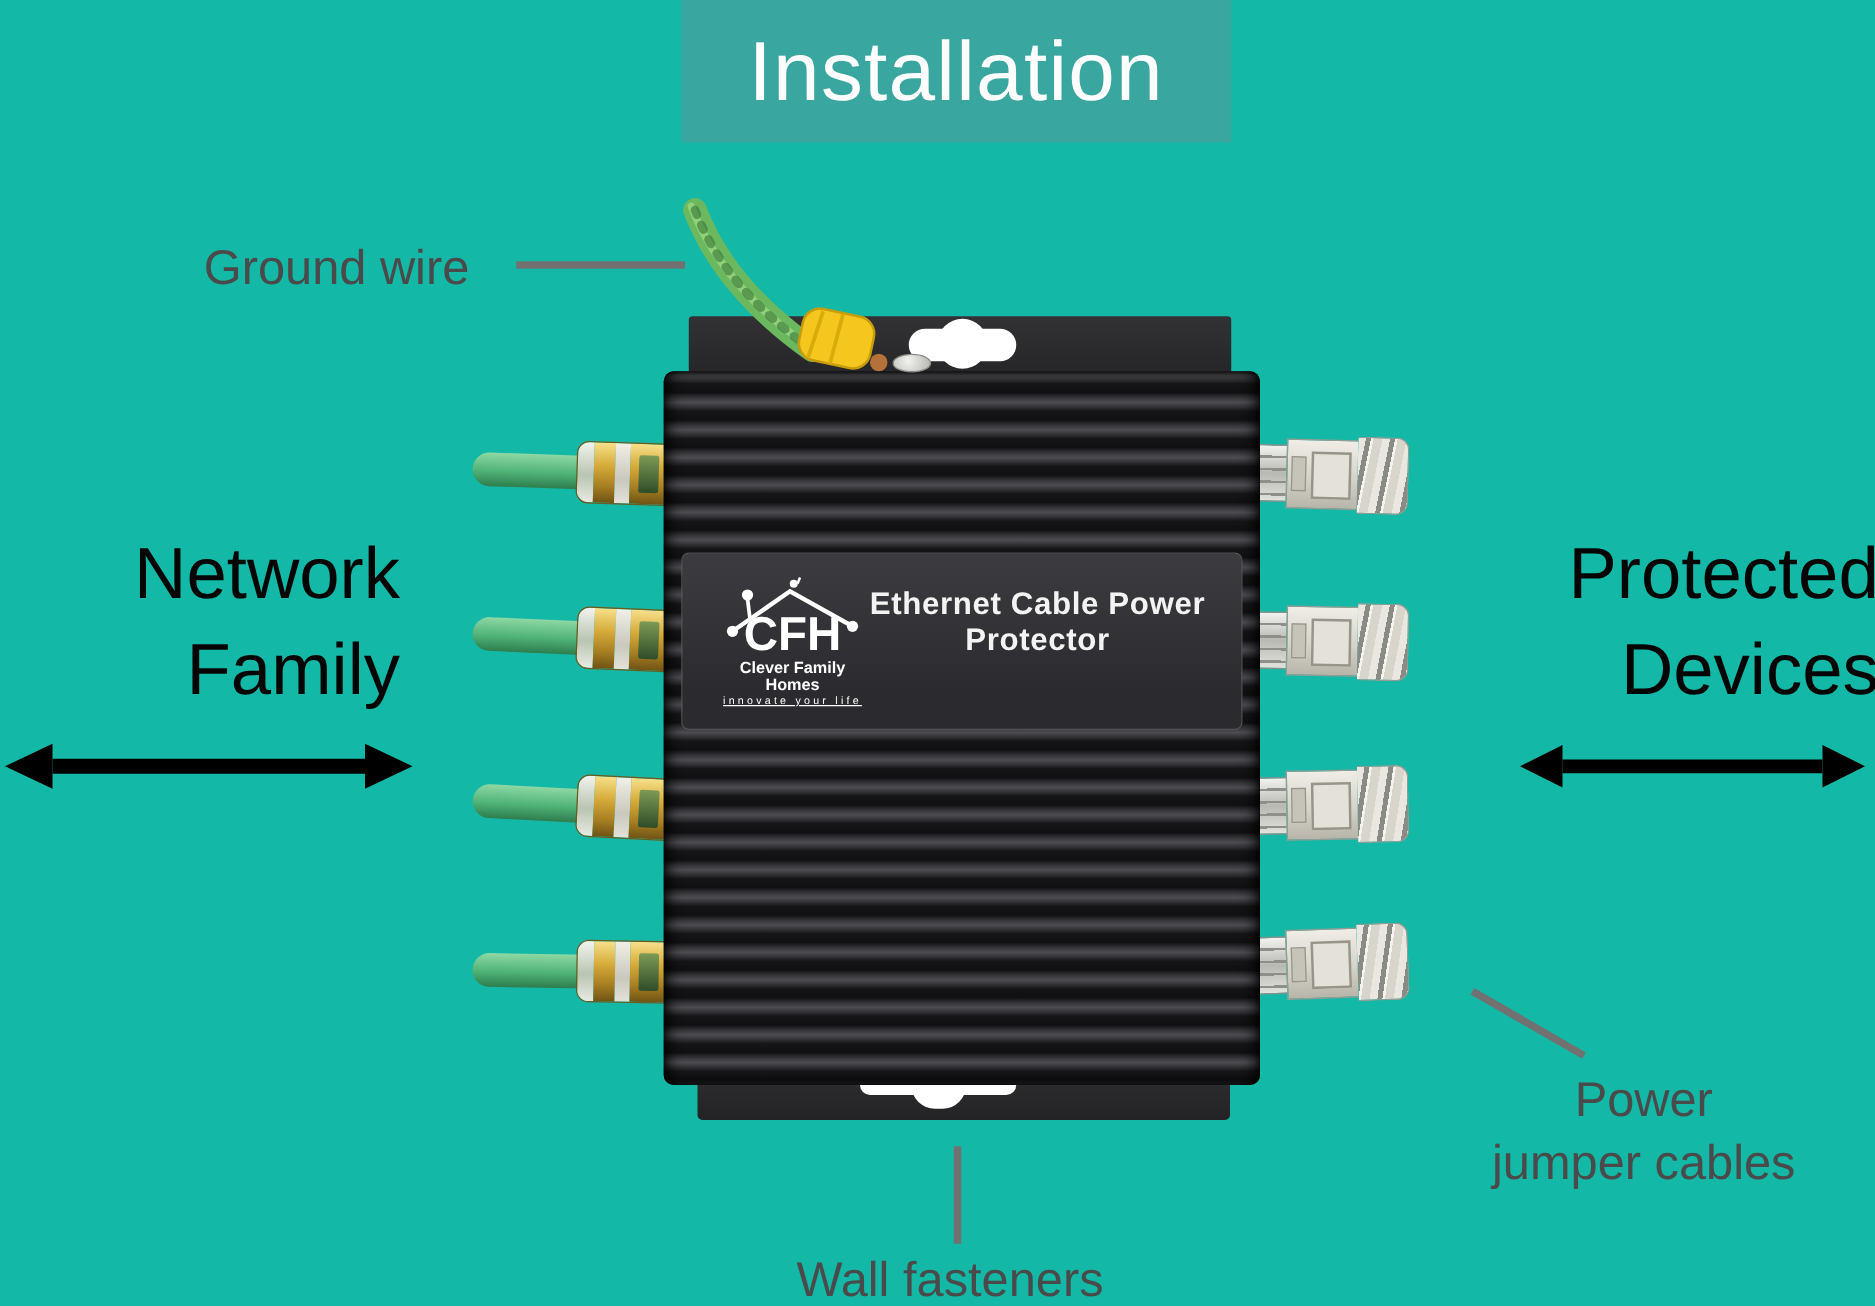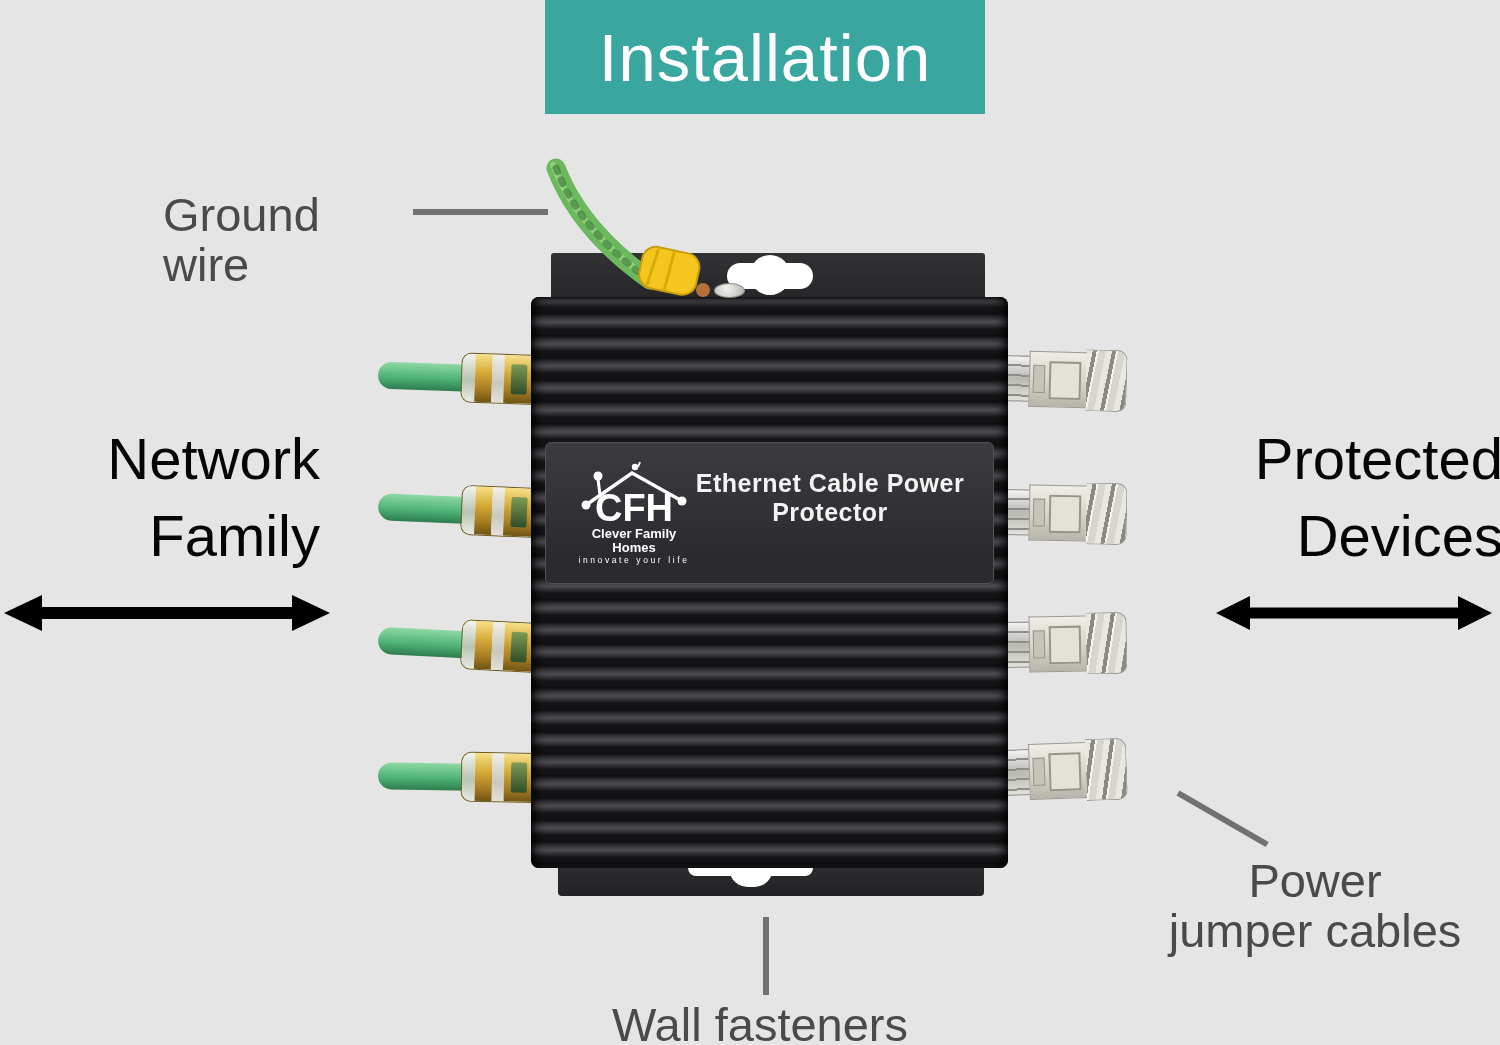--- a/index.html
+++ b/index.html
@@ -1,25 +1,25 @@
 <!DOCTYPE html>
 <html style="--banner-teal: #39A7A0; --cable-green: #4FB377; --connector-gold: #C79F33; --device-black: #232326; --label-gray: #4A4A4A; --pointer-gray: #717171; --arrow-black: #000000; --boot-beige: #DBD8CE;"><head>
 <meta charset="utf-8">
 <style>
   html,body{margin:0;padding:0;background:#ffffff;}
-  .stage{position:relative;width:1500px;height:1045px;background:#e5e5e5;overflow:hidden;
+  .stage{position:relative;width:1500px;height:1045px;background:#14b8a6;overflow:hidden;
          font-family:"Liberation Sans", sans-serif;}
 
   
   .banner{position:absolute;left:545px;top:0;width:440px;height:114px;
           background:var(--banner-teal,#39A7A0);display:flex;align-items:center;justify-content:center;}
   .banner span{color:#fff;font-size:67px;letter-spacing:1px;}
 
   
-  .callout{position:absolute;color:var(--label-gray,#4a4a4a);font-size:47px;line-height:50px;}
+  .callout{position:absolute;color:var(--label-gray,#4a4a4a);font-size:39px;line-height:50px;}
   .ground-label{left:163px;top:190px;width:240px;}
   .wall-label{left:600px;top:1000px;width:320px;text-align:center;}
   .short-label{left:1160px;top:856px;width:310px;text-align:center;}
   .pointer{position:absolute;background:var(--pointer-gray,#717171);}
   .pointer-ground{left:413px;top:209px;width:135px;height:6px;}
   .pointer-wall{left:763px;top:917px;width:6px;height:78px;}
   .pointer-short{left:1178px;top:790px;width:103px;height:6px;
                  transform:rotate(30deg);transform-origin:left center;}
 
   
@@ -45,21 +45,21 @@
   .plate{position:absolute;left:14px;top:145px;width:447px;height:140px;border-radius:6px;
          background:linear-gradient(180deg,#3b3b40,#2b2b2f 80%);border:1px solid #515156;}
   .plate-title-block{position:absolute;left:132px;top:26px;width:304px;text-align:center;color:#f3f3f3;}
   .plate-title{font-size:25px;font-weight:bold;letter-spacing:.5px;}
   .plate-model{font-size:27px;font-weight:bold;letter-spacing:1.5px;margin-top:18px;}
 
   .logo{position:absolute;left:24px;top:18px;width:128px;text-align:center;color:#fff;}
   .logo-roof{display:block;margin:0 auto;}
   .logo-acronym{font-size:38px;font-weight:bold;line-height:34px;margin-top:-20px;}
   .logo-name{font-size:13px;font-weight:bold;line-height:14px;margin-top:2px;}
-  .logo-tagline{font-size:8.5px;letter-spacing:2.6px;line-height:10px;}
+  .logo-tagline{font-size:8.5px;letter-spacing:2.6px;line-height:10px;text-decoration:underline;}
 
   .flange-bottom{position:absolute;left:558px;top:866px;width:426px;height:30px;z-index:1;
                  background:linear-gradient(180deg,#2c2c2f,#232326);border-radius:0 0 4px 4px;}
   .scallop-wide{position:absolute;left:130px;top:2px;width:125px;height:8px;background:#fff;border-radius:0 0 9px 9px;}
   .scallop-bump{position:absolute;left:171px;top:2px;width:44px;height:19px;background:#fff;border-radius:0 0 22px 22px;}
 
   
   .cable-row{position:absolute;left:378px;width:158px;height:48px;z-index:1;transform-origin:100% 50%;display:flex;}
   .cable-tube{position:absolute;left:0;top:11px;width:92px;height:27px;border-radius:14px 0 0 14px;
     background:linear-gradient(180deg,#8ed8a4,var(--cable-green,#4FB377) 55%,#2e7d4e);}

